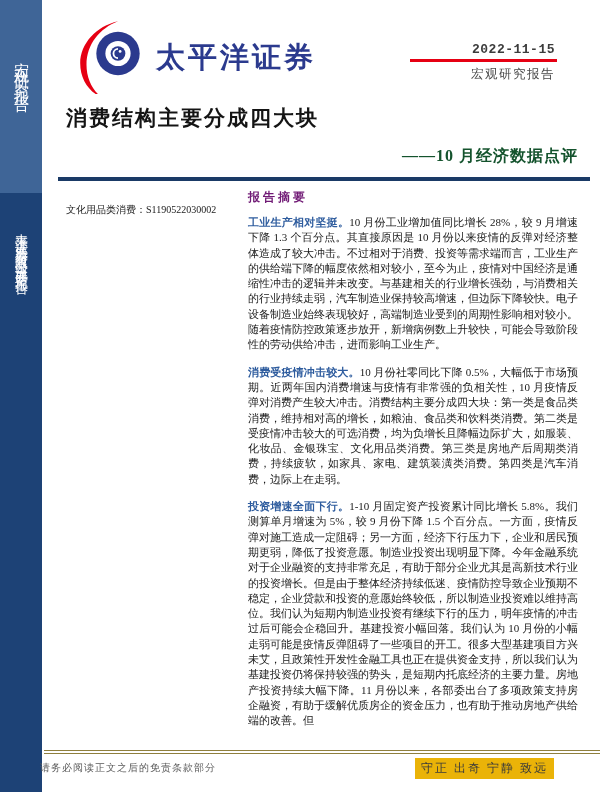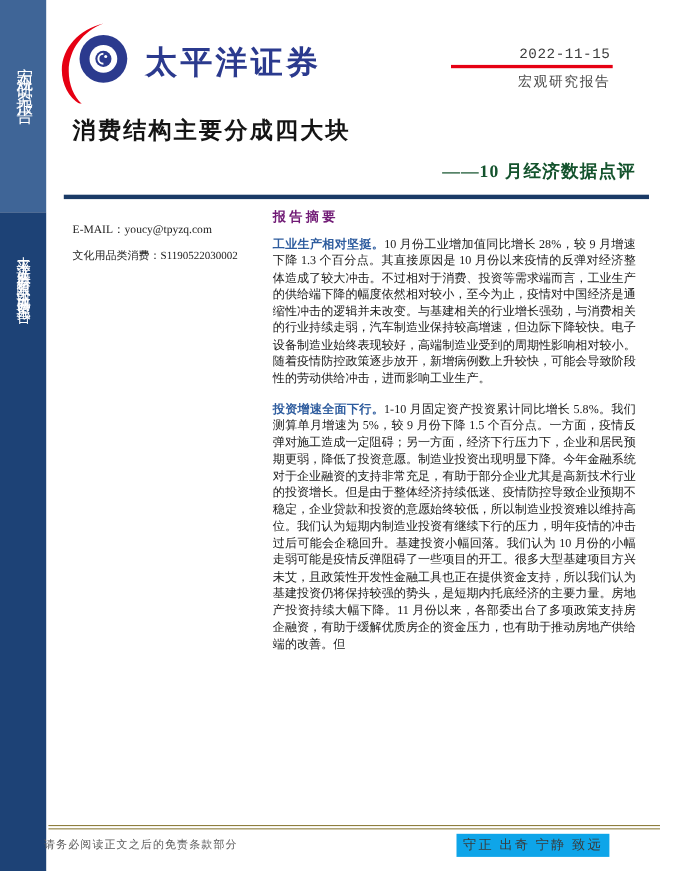--- a/index.html
+++ b/index.html
@@ -10,49 +10,49 @@
     color:#1a1a1a;
   }
   
   .sb { position:absolute; left:0; width:42px; display:flex; justify-content:center; }
   .sb-top { top:0; height:193px; background:#3f6597; padding-top:50px; }
   .sb-bot { top:193px; height:599px; background:#1d4276; padding-top:30px; }
   .vtxt { writing-mode:vertical-rl; text-orientation:upright; color:#ffffff; }
   .sb-top .vtxt { font-size:15px; letter-spacing:7px; }
   .sb-bot .vtxt { font-size:13px; letter-spacing:3px; }
   
-  .logo-row { position:absolute; left:52px; top:20px; display:flex; align-items:center; gap:10px;justify-content:center; }
+  .logo-row { position:absolute; left:76px; top:20px; display:flex; align-items:center; gap:10px;justify-content:center; }
   .logo-mark svg { width:70px; height:74px; display:block; }
   .logo-text { display:flex; flex-direction:column; font-family:"Liberation Sans","DejaVu Sans",sans-serif; }
   .logo-name { font-size:29px; font-weight:bold; color:#2b3a8e; letter-spacing:3px; line-height:1.05; }
   .logo-en { font-size:12.5px; letter-spacing:2.6px; color:#2b3a8e; margin-top:3px; }
   
   .date-block { position:absolute; left:410px; top:42px; width:147px; text-align:right; }
-  .date-text { font-family:"Liberation Mono","DejaVu Sans Mono",monospace; font-size:13px; color:#3c3c3c; letter-spacing:0.5px; padding-right:2px; }
+  .date-text { font-family:"Liberation Mono","DejaVu Sans Mono",monospace; font-size:13px; color:#3c3c3c; letter-spacing:0.5px; padding-right:2px;font-weight:bold; }
   .date-rule { height:3px; background:#e60013; margin-top:2px; }
   .report-type { font-size:12.5px; color:#484848; letter-spacing:1.5px; margin-top:4px; padding-right:2px; }
   
   .doc-title { position:absolute; left:66px; top:104px; font-size:21px; font-weight:bold; color:#141414; letter-spacing:2px; }
   .doc-subtitle { position:absolute; right:34px; top:146px; font-size:16px; font-weight:bold; color:#14532d; letter-spacing:1px; }
   .header-rule { position:absolute; left:58px; top:177px; width:532px; height:4px; background:#1a3a66; }
   
   .analyst { position:absolute; left:66px; top:203px; width:182px; }
   .analyst .row { font-size:10.5px; line-height:14px; margin-bottom:9px; white-space:nowrap; color:#1a1a1a; }
   .analyst .row-analyst { font-weight:bold; font-size:11.5px; margin-bottom:10px; }
   .analyst .row-license { font-size:10px; }
   
   .summary { position:absolute; left:248px; top:189px; width:330px; }
   .summary-heading { font-size:12px; font-weight:bold; letter-spacing:3px; color:#701a75; margin-bottom:9px; }
   .para { font-size:11px; line-height:15.3px; text-align:justify; color:#191919; margin-bottom:12px; }
   .para .lead { font-weight:bold; color:#2e5c9e; }
   
   .footer-rule { position:absolute; left:44px; top:750px; width:556px; height:4px;
                  border-top:1.5px solid #8f7f3e; border-bottom:1px solid #8f7f3e; }
   .disclaimer { position:absolute; left:40px; top:761px; font-size:10px; color:#5a5a5a; letter-spacing:1px; }
-  .motto { position:absolute; right:58px; top:758px; background:#0ea5e9; color:#3a3a3a;
+  .motto { position:absolute; right:58px; top:758px; background:#eab308; color:#3a3a3a;
            font-size:12px; letter-spacing:2px; padding:2px 6px; }
 </style>
 </head>
 <body>
 
 <div class="sb sb-top">
   <div class="vtxt">宏观研究报告</div>
 </div>
 <div class="sb sb-bot">
   <div class="vtxt">太平洋证券股份有限公司证券研究报告</div>
@@ -78,33 +78,33 @@
   <div class="date-text">2022-11-15</div>
   <div class="date-rule"></div>
   <div class="report-type">宏观研究报告</div>
 </div>
 
 <div class="doc-title">消费结构主要分成四大块</div>
 <div class="doc-subtitle">——10 月经济数据点评</div>
 <div class="header-rule"></div>
 
 <div class="analyst">
-  <div class="row">
-    <span>E-MAIL：</span><span>youcy@tpyzq.com</span>
-  </div>
   <div class="row row-license">
     <span>文化用品类消费：</span><span>S1190522030002</span>
   </div>
 </div>
 
 <div class="summary">
   <div class="summary-heading">报告摘要</div>
   <p class="para">
     <span class="lead">工业生产相对坚挺。</span><span>10 月份工业增加值同比增长 28%，较 9 月增速下降 1.3 个百分点。其直接原因是 10 月份以来疫情的反弹对经济整体造成了较大冲击。不过相对于消费、投资等需求端而言，工业生产的供给端下降的幅度依然相对较小，至今为止，疫情对中国经济是通缩性冲击的逻辑并未改变。与基建相关的行业增长强劲，与消费相关的行业持续走弱，汽车制造业保持较高增速，但边际下降较快。电子设备制造业始终表现较好，高端制造业受到的周期性影响相对较小。随着疫情防控政策逐步放开，新增病例数上升较快，可能会导致阶段性的劳动供给冲击，进而影响工业生产。</span>
   </p>
   <p class="para">
+    <span class="lead">消费受疫情冲击较大。</span><span>10 月份社零同比下降 0.5%，大幅低于市场预期。近两年国内消费增速与疫情有非常强的负相关性，10 月疫情反弹对消费产生较大冲击。消费结构主要分成四大块：第一类是食品类消费，维持相对高的增长，如粮油、食品类和饮料类消费。第二类是受疫情冲击较大的可选消费，均为负增长且降幅边际扩大，如服装、化妆品、金银珠宝、文化用品类消费。第三类是房地产后周期类消费，持续疲软，如家具、家电、建筑装潢类消费。第四类是汽车消费，边际上在走弱。</span>
+  </p>
+  <p class="para">
     <span class="lead">投资增速全面下行。</span><span>1-10 月固定资产投资累计同比增长 5.8%。我们测算单月增速为 5%，较 9 月份下降 1.5 个百分点。一方面，疫情反弹对施工造成一定阻碍；另一方面，经济下行压力下，企业和居民预期更弱，降低了投资意愿。制造业投资出现明显下降。今年金融系统对于企业融资的支持非常充足，有助于部分企业尤其是高新技术行业的投资增长。但是由于整体经济持续低迷、疫情防控导致企业预期不稳定，企业贷款和投资的意愿始终较低，所以制造业投资难以维持高位。我们认为短期内制造业投资有继续下行的压力，明年疫情的冲击过后可能会企稳回升。基建投资小幅回落。我们认为 10 月份的小幅走弱可能是疫情反弹阻碍了一些项目的开工。很多大型基建项目方兴未艾，且政策性开发性金融工具也正在提供资金支持，所以我们认为基建投资仍将保持较强的势头，是短期内托底经济的主要力量。房地产投资持续大幅下降。11 月份以来，各部委出台了多项政策支持房企融资，有助于缓解优质房企的资金压力，也有助于推动房地产供给端的改善。但</span>
   </p>
 </div>
 
 <div class="footer-rule"></div>
 <div class="disclaimer">请务必阅读正文之后的免责条款部分</div>
 <div class="motto">守正 出奇 宁静 致远</div>
 
 </body></html>

